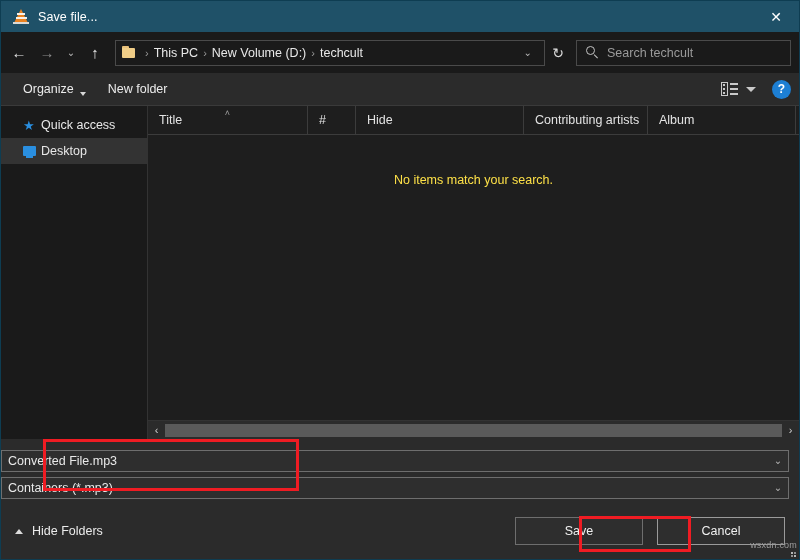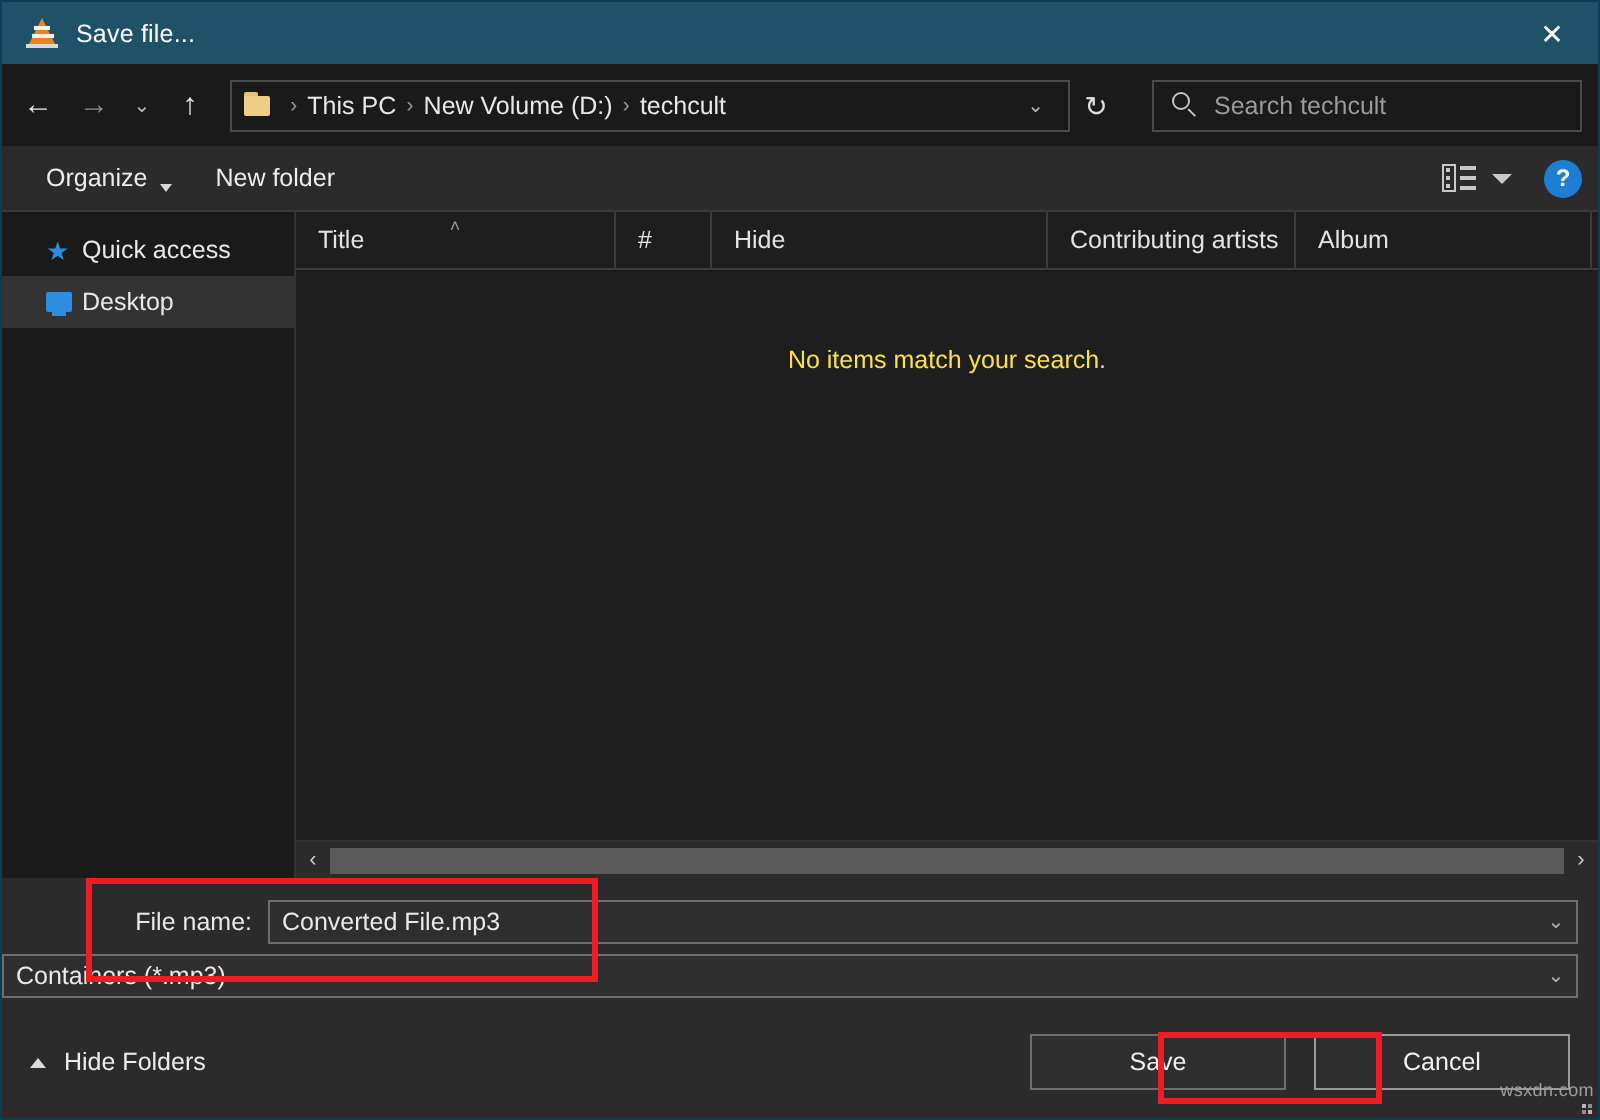--- a/index.html
+++ b/index.html
@@ -112,21 +112,21 @@
   }
   .crumb-spacer { flex: 1 1 auto; }
   .crumb-chev { color: #b8b8b8; font-size: 10px; padding: 0 8px; }
   .refresh-btn {
     width: 26px; height: 30px; flex: 0 0 auto;
     display: flex; align-items: center; justify-content: center;
     color: #dcdcdc; font-size: 14px;
   }
   .searchbox {
     width: 215px; height: 26px; flex: 0 0 auto;
-    margin-left: 15px;
+    margin-left: 5px;
     border: 1px solid #4a4a4a;
     background: #1a1a1a;
     display: flex; align-items: center;
     padding-left: 9px;
   }
   .search-icon {
     width: 13px; height: 13px; position: relative;
     margin-right: 8px; flex: 0 0 auto;
   }
   .search-icon .ring {
@@ -475,21 +475,20 @@
         <div class="hs-track">
           <div class="hs-thumb"></div>
         </div>
         <div class="hs-arrow">›</div>
       </div>
     </div>
   </div>
 
   <div class="bottom">
     <div class="formrow">
-      <div class="formlabel">File name:</div>
       <div class="combo">
         <span class="combo-val">Converted File.mp3</span>
         <span class="combo-spacer"></span>
         <span class="combo-chev">⌄</span>
       </div>
     </div>
     <div class="formrow">
       <div class="combo">
         <span class="combo-val">Containers (*.mp3)</span>
         <span class="combo-spacer"></span>

